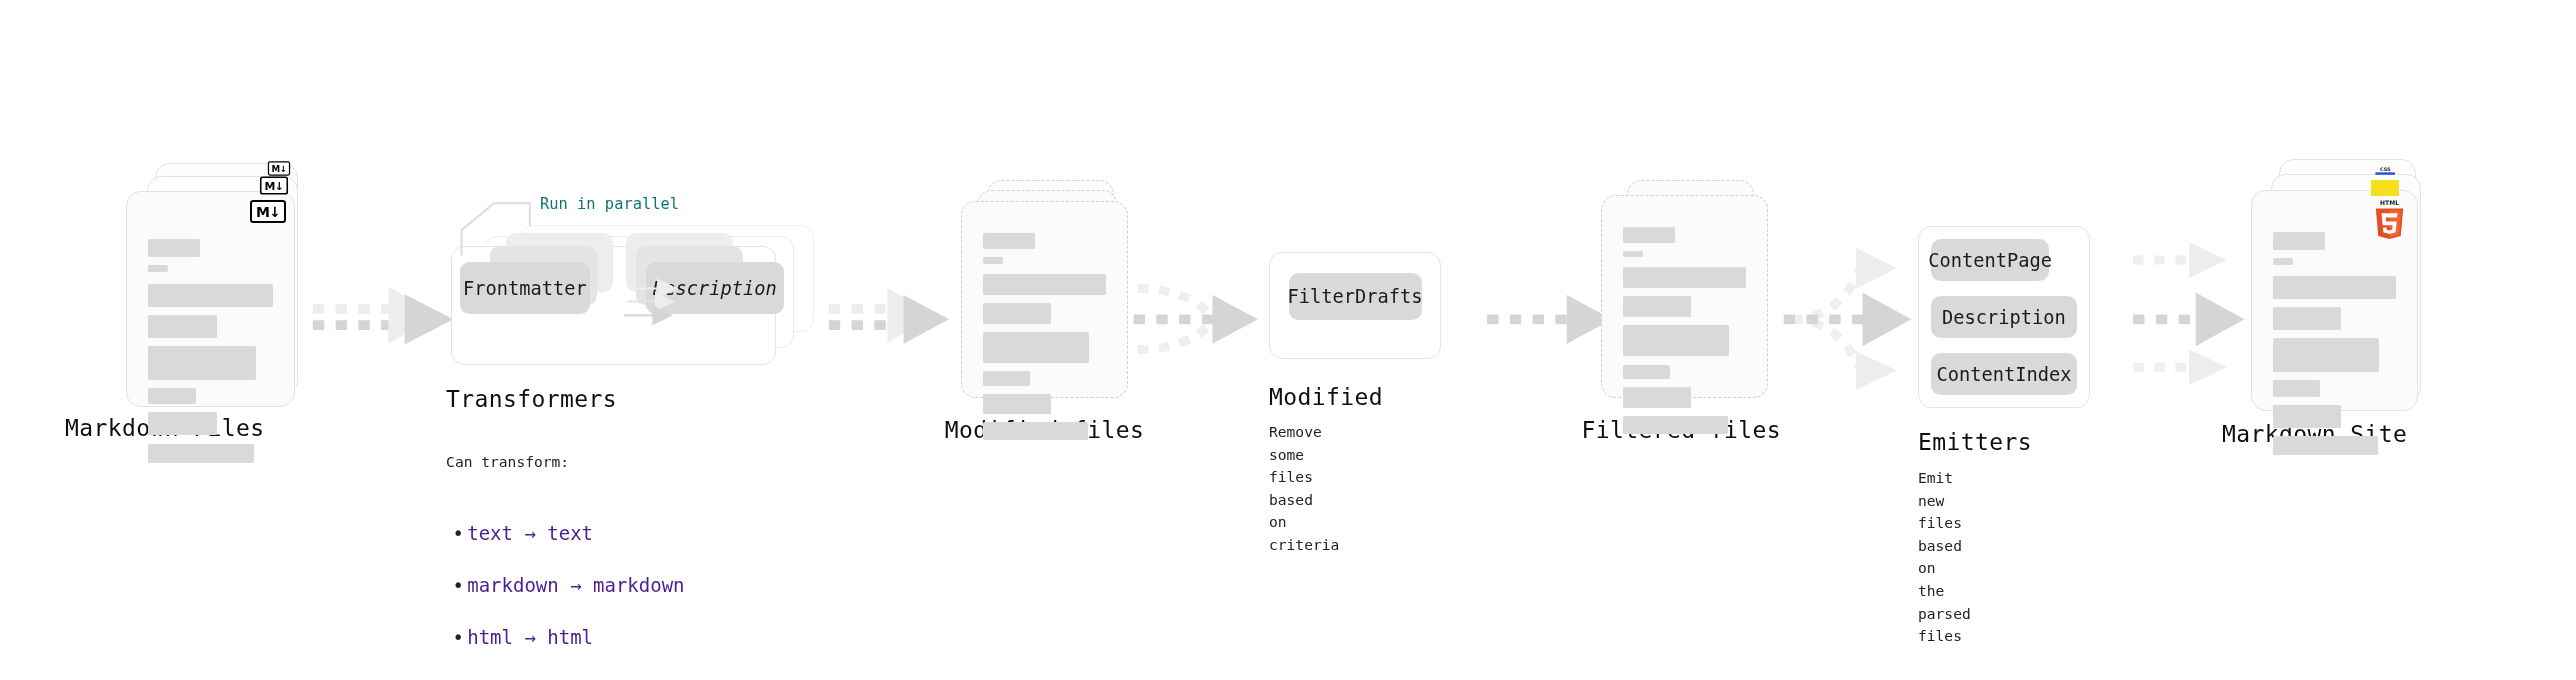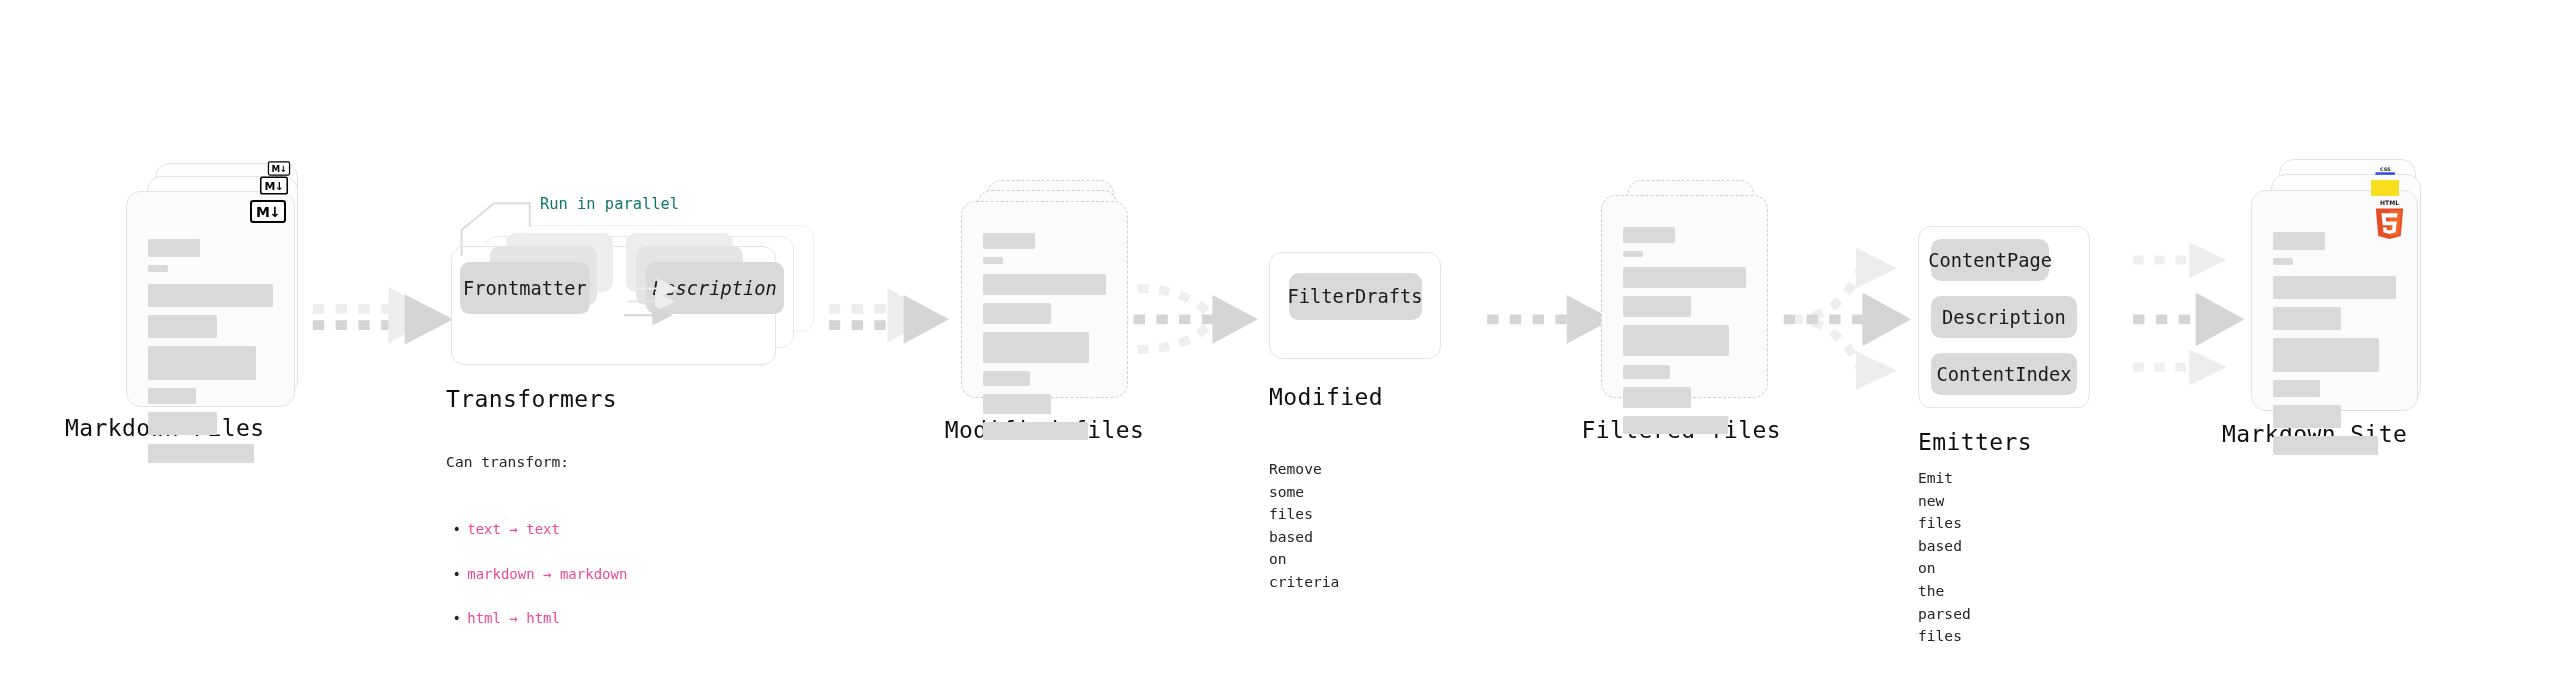--- a/index.html
+++ b/index.html
@@ -126,23 +126,23 @@
   .caption {
     position: absolute;
     font-size: 14.6px;
     line-height: 1.55;
     color: #232323;
     white-space: pre-line;
   }
   .caption-lead { font-size: 14.6px; color: #232323; }
   .caption-list { list-style: none; margin-top: 0.8px; }
   .caption-list li {
-    font-size: 14px;
+    font-size: 19px;
     line-height: 1.55;
-    color: #ec4899;
+    color: #4c1d95;
     white-space: nowrap;
   }
   .caption-list li::before {
     content: "\2022";
     display: inline-block;
     width: 14.6px;
     margin-left: 6.5px;
     color: #232323;
   }
 
@@ -321,21 +321,21 @@
     </div>
 
     <div class="title" style="left:-16.3px; top:237px;">Modified files</div>
   </div>
 
   <div class="node" style="left:1269px; top:252px;">
     <div class="group-box" style="left:0px; top:0px; width:172px; height:107px;"></div>
     <div class="chip" style="left:19.5px; top:21px; width:133px; height:47px;">FilterDrafts</div>
 
     <div class="title" style="left:0px; top:132px;">Modified</div>
-    <div class="caption" style="left:0px; top:169px;margin-top:37px;">Remove some files based
+    <div class="caption" style="left:0px; top:169px;">Remove some files based
 on criteria</div>
   </div>
 
   <div class="node" style="left:1601px; top:180px;">
     <div class="doc-stack" style="width:187px; height:228px;">
       <div class="doc-card dashed doc-back" style="left:26px; top:0px;  width:127px; height:203px;"></div>
       <div class="doc-card dashed doc-front" style="left:0px; top:14.6px; width:167px; height:203px;">
         <div class="doc-lines" style="top:31px;">
           <div class="doc-line" style="width:52px; height:16.3px;"></div>
           <div class="doc-line" style="width:19.5px; height:6.5px; margin-bottom:9.8px;"></div>

